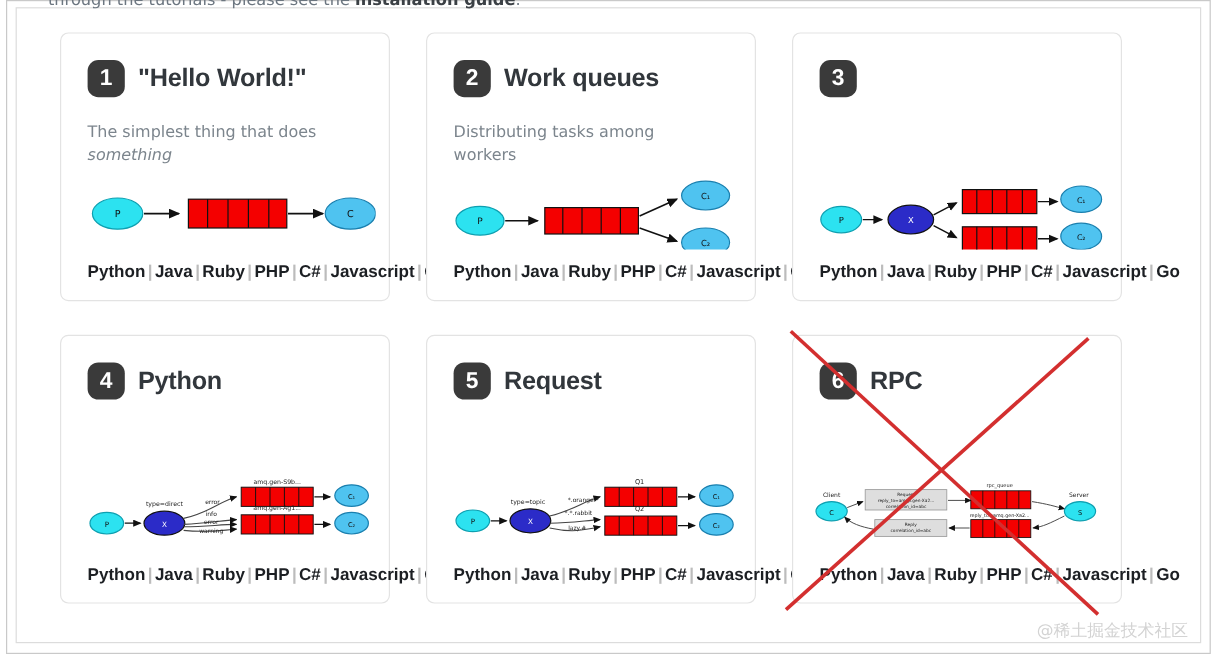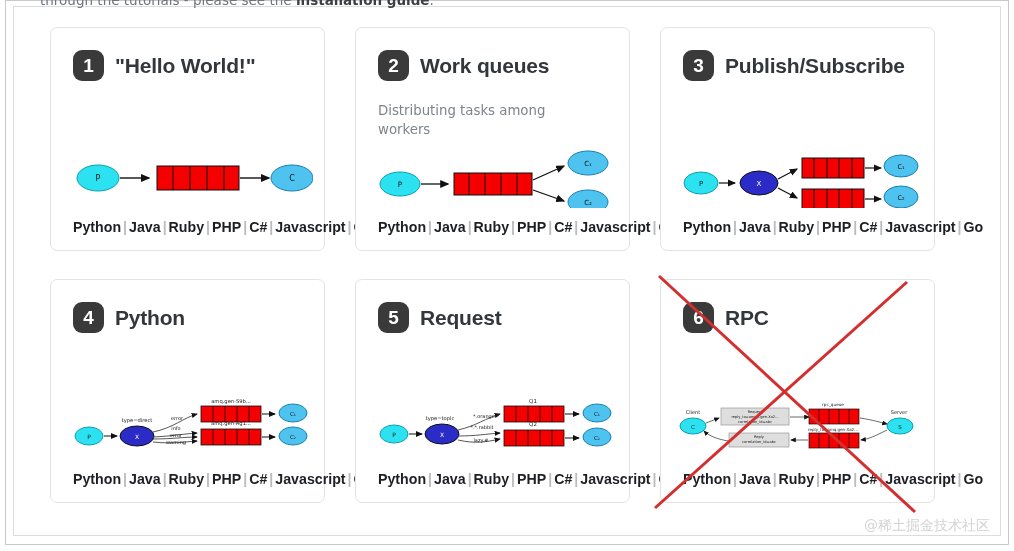--- a/index.html
+++ b/index.html
@@ -148,20 +148,23 @@
     <span>through the tutorials - please see the </span><b>installation guide</b><span>.</span>
   </div>
 
   <div class="grid">
 
     <div class="card">
       <div class="card-head">
         <div class="badge">1</div>
         <div class="card-title">"Hello World!"</div>
       </div>
+      <div class="card-desc">
+        <span>The simplest thing that does </span><i>something</i>
+      </div>
       <div class="diagram-wrap">
         <svg width="240" height="56" viewBox="0 0 240 56">
           <defs>
             <marker id="ar" markerWidth="7" markerHeight="7" refX="6" refY="3" orient="auto">
               <path d="M0,0 L7,3 L0,6 z" fill="#111"></path>
             </marker>
           </defs>
           <ellipse cx="25" cy="28" rx="21" ry="13" fill="#2ce2f0" stroke="#0e9fb0" stroke-width="1"></ellipse>
           <text x="25" y="31" font-size="8" text-anchor="middle" fill="#111" font-family="DejaVu Sans, sans-serif">P</text>
           <line x1="47" y1="28" x2="76" y2="28" stroke="#111" stroke-width="1.4" marker-end="url(#ar)"></line>
@@ -209,21 +212,20 @@
         </svg>
       </div>
       <div class="langs">
         <a style="color:inherit;text-decoration:none">Python</a><span class="sep">|</span><a style="color:inherit;text-decoration:none">Java</a><span class="sep">|</span><a style="color:inherit;text-decoration:none">Ruby</a><span class="sep">|</span><a style="color:inherit;text-decoration:none">PHP</a><span class="sep">|</span><a style="color:inherit;text-decoration:none">C#</a><span class="sep">|</span><a style="color:inherit;text-decoration:none">Javascript</a><span class="sep">|</span><a style="color:inherit;text-decoration:none">Go</a>
       </div>
     </div>
 
     <div class="card">
       <div class="card-head">
         <div class="badge">3</div>
-        <div class="card-title">Publish/Subscribe</div>
       </div>
       <div class="diagram-wrap">
         <svg width="240" height="58" viewBox="0 0 240 58">
           <ellipse cx="18" cy="33" rx="17" ry="11" fill="#2ce2f0" stroke="#0e9fb0"></ellipse>
           <text x="18" y="36" font-size="7" text-anchor="middle" fill="#111" font-family="DejaVu Sans, sans-serif">P</text>
           <line x1="36" y1="33" x2="52" y2="33" stroke="#111" stroke-width="1.2" marker-end="url(#ar)"></line>
           <ellipse cx="76" cy="33" rx="19" ry="12" fill="#2b2bc8" stroke="#111"></ellipse>
           <text x="76" y="36" font-size="7" text-anchor="middle" fill="#fff" font-family="DejaVu Sans, sans-serif">X</text>
           <line x1="95" y1="29" x2="114" y2="19" stroke="#111" stroke-width="1.2" marker-end="url(#ar)"></line>
           <line x1="95" y1="38" x2="114" y2="48" stroke="#111" stroke-width="1.2" marker-end="url(#ar)"></line>

